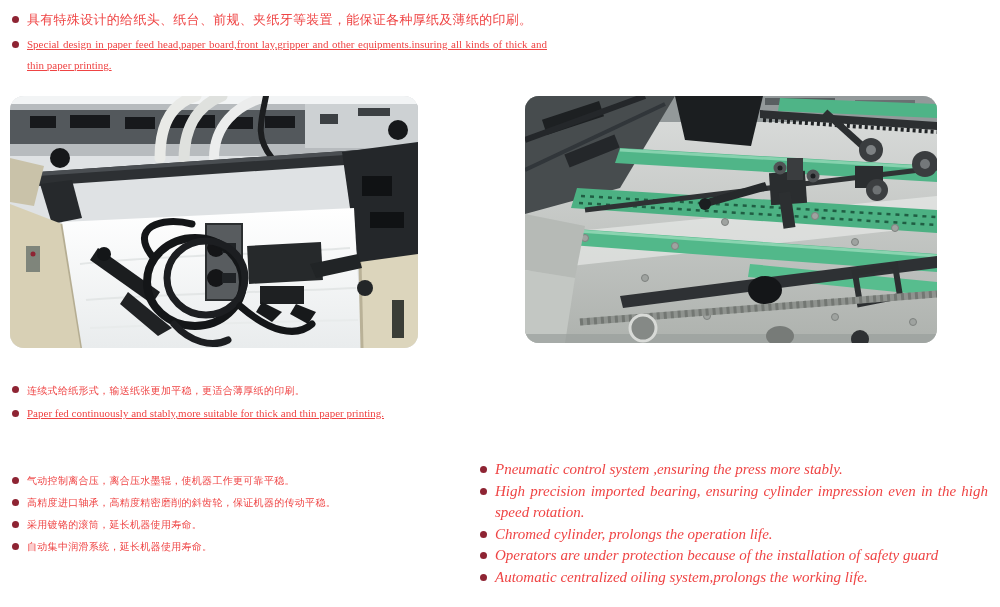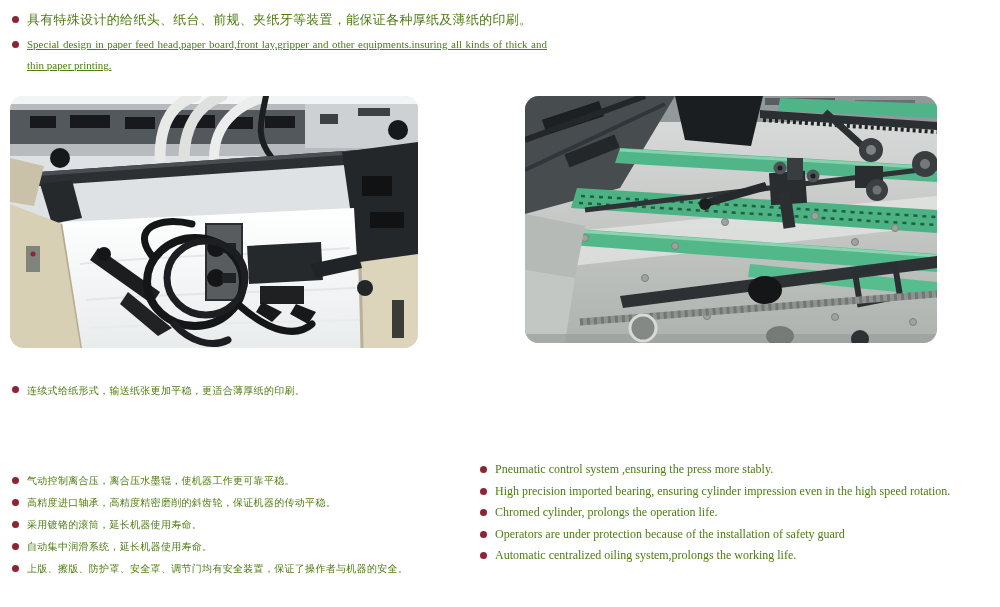--- a/index.html
+++ b/index.html
@@ -1,27 +1,27 @@
 <!DOCTYPE html>
 <html><head>
 <meta charset="utf-8">
 <style>
   html,body{margin:0;padding:0;background:#ffffff;}
   .page{
     position:relative;width:1000px;height:607px;background:#ffffff;overflow:hidden;
-    font-family:"Liberation Serif","DejaVu Serif",serif;color:#4d7c0f;
+    font-family:"Liberation Serif","DejaVu Serif",serif;color:#ef4444;
   }
   ul.blist{list-style:none;margin:0;padding:0;}
   li.bitem{display:flex;gap:8px;align-items:flex-start;}
   .dot{flex:0 0 auto;width:7px;height:7px;border-radius:50%;background:#8e2433;margin-top:7px;}
   p.txt{margin:0;flex:1 1 auto;}
   .zh{font-size:10px;line-height:22px;letter-spacing:.3px;}
   .zh-intro{font-size:13px;line-height:27px;letter-spacing:.3px;}
   .en{font-size:11px;line-height:21px;text-align:justify;text-decoration:underline;}
-  .en-tight{font-size:12px;line-height:21.5px;text-align:justify;}
+  .en-tight{font-size:15px;line-height:21.5px;text-align:justify;font-style:italic;}
 
   #intro{position:absolute;left:12px;top:6px;width:535px;}
   #photoL{position:absolute;left:10px;top:96px;width:408px;height:252px;border-radius:14px;overflow:hidden;background:#e4e7e8;}
   #photoR{position:absolute;left:525px;top:96px;width:412px;height:247px;border-radius:14px;overflow:hidden;background:#c6cac6;}
   #midL{position:absolute;left:12px;top:379px;width:446px;}
   #midR{position:absolute;left:480px;top:380px;width:478px;}
   #featL{position:absolute;left:12px;top:470px;width:462px;}
   #featR{position:absolute;left:480px;top:459px;width:508px;}
   #midL .zh,#midR .zh{line-height:23px;}
   #midL li.bitem,#midR li.bitem,#intro li.bitem{margin-bottom:1px;}
@@ -245,20 +245,24 @@
       </g>
     </svg>
   </figure>
 
   <div id="midL">
     <ul class="blist">
       <li class="bitem">
         <span class="dot"></span>
         <p class="txt zh">连续式给纸形式，输送纸张更加平稳，更适合薄厚纸的印刷。</p>
       </li>
+      <li class="bitem">
+        <span class="dot"></span>
+        <p class="txt en">Paper fed continuously and stably,more suitable for thick and thin paper printing.</p>
+      </li>
     </ul>
   </div>
 
 
   <div id="featL">
     <ul class="blist">
       <li class="bitem">
         <span class="dot"></span>
         <p class="txt zh">气动控制离合压，离合压水墨辊，使机器工作更可靠平稳。</p>
       </li>
@@ -267,24 +271,20 @@
         <p class="txt zh">高精度进口轴承，高精度精密磨削的斜齿轮，保证机器的传动平稳。</p>
       </li>
       <li class="bitem">
         <span class="dot"></span>
         <p class="txt zh">采用镀铬的滚筒，延长机器使用寿命。</p>
       </li>
       <li class="bitem">
         <span class="dot"></span>
         <p class="txt zh">自动集中润滑系统，延长机器使用寿命。</p>
       </li>
-      <li class="bitem">
-        <span class="dot"></span>
-        <p class="txt zh">上版、擦版、防护罩、安全罩、调节门均有安全装置，保证了操作者与机器的安全。</p>
-      </li>
     </ul>
   </div>
 
   <div id="featR">
     <ul class="blist">
       <li class="bitem">
         <span class="dot"></span>
         <p class="txt en-tight">Pneumatic control system ,ensuring the press more stably.</p>
       </li>
       <li class="bitem">

